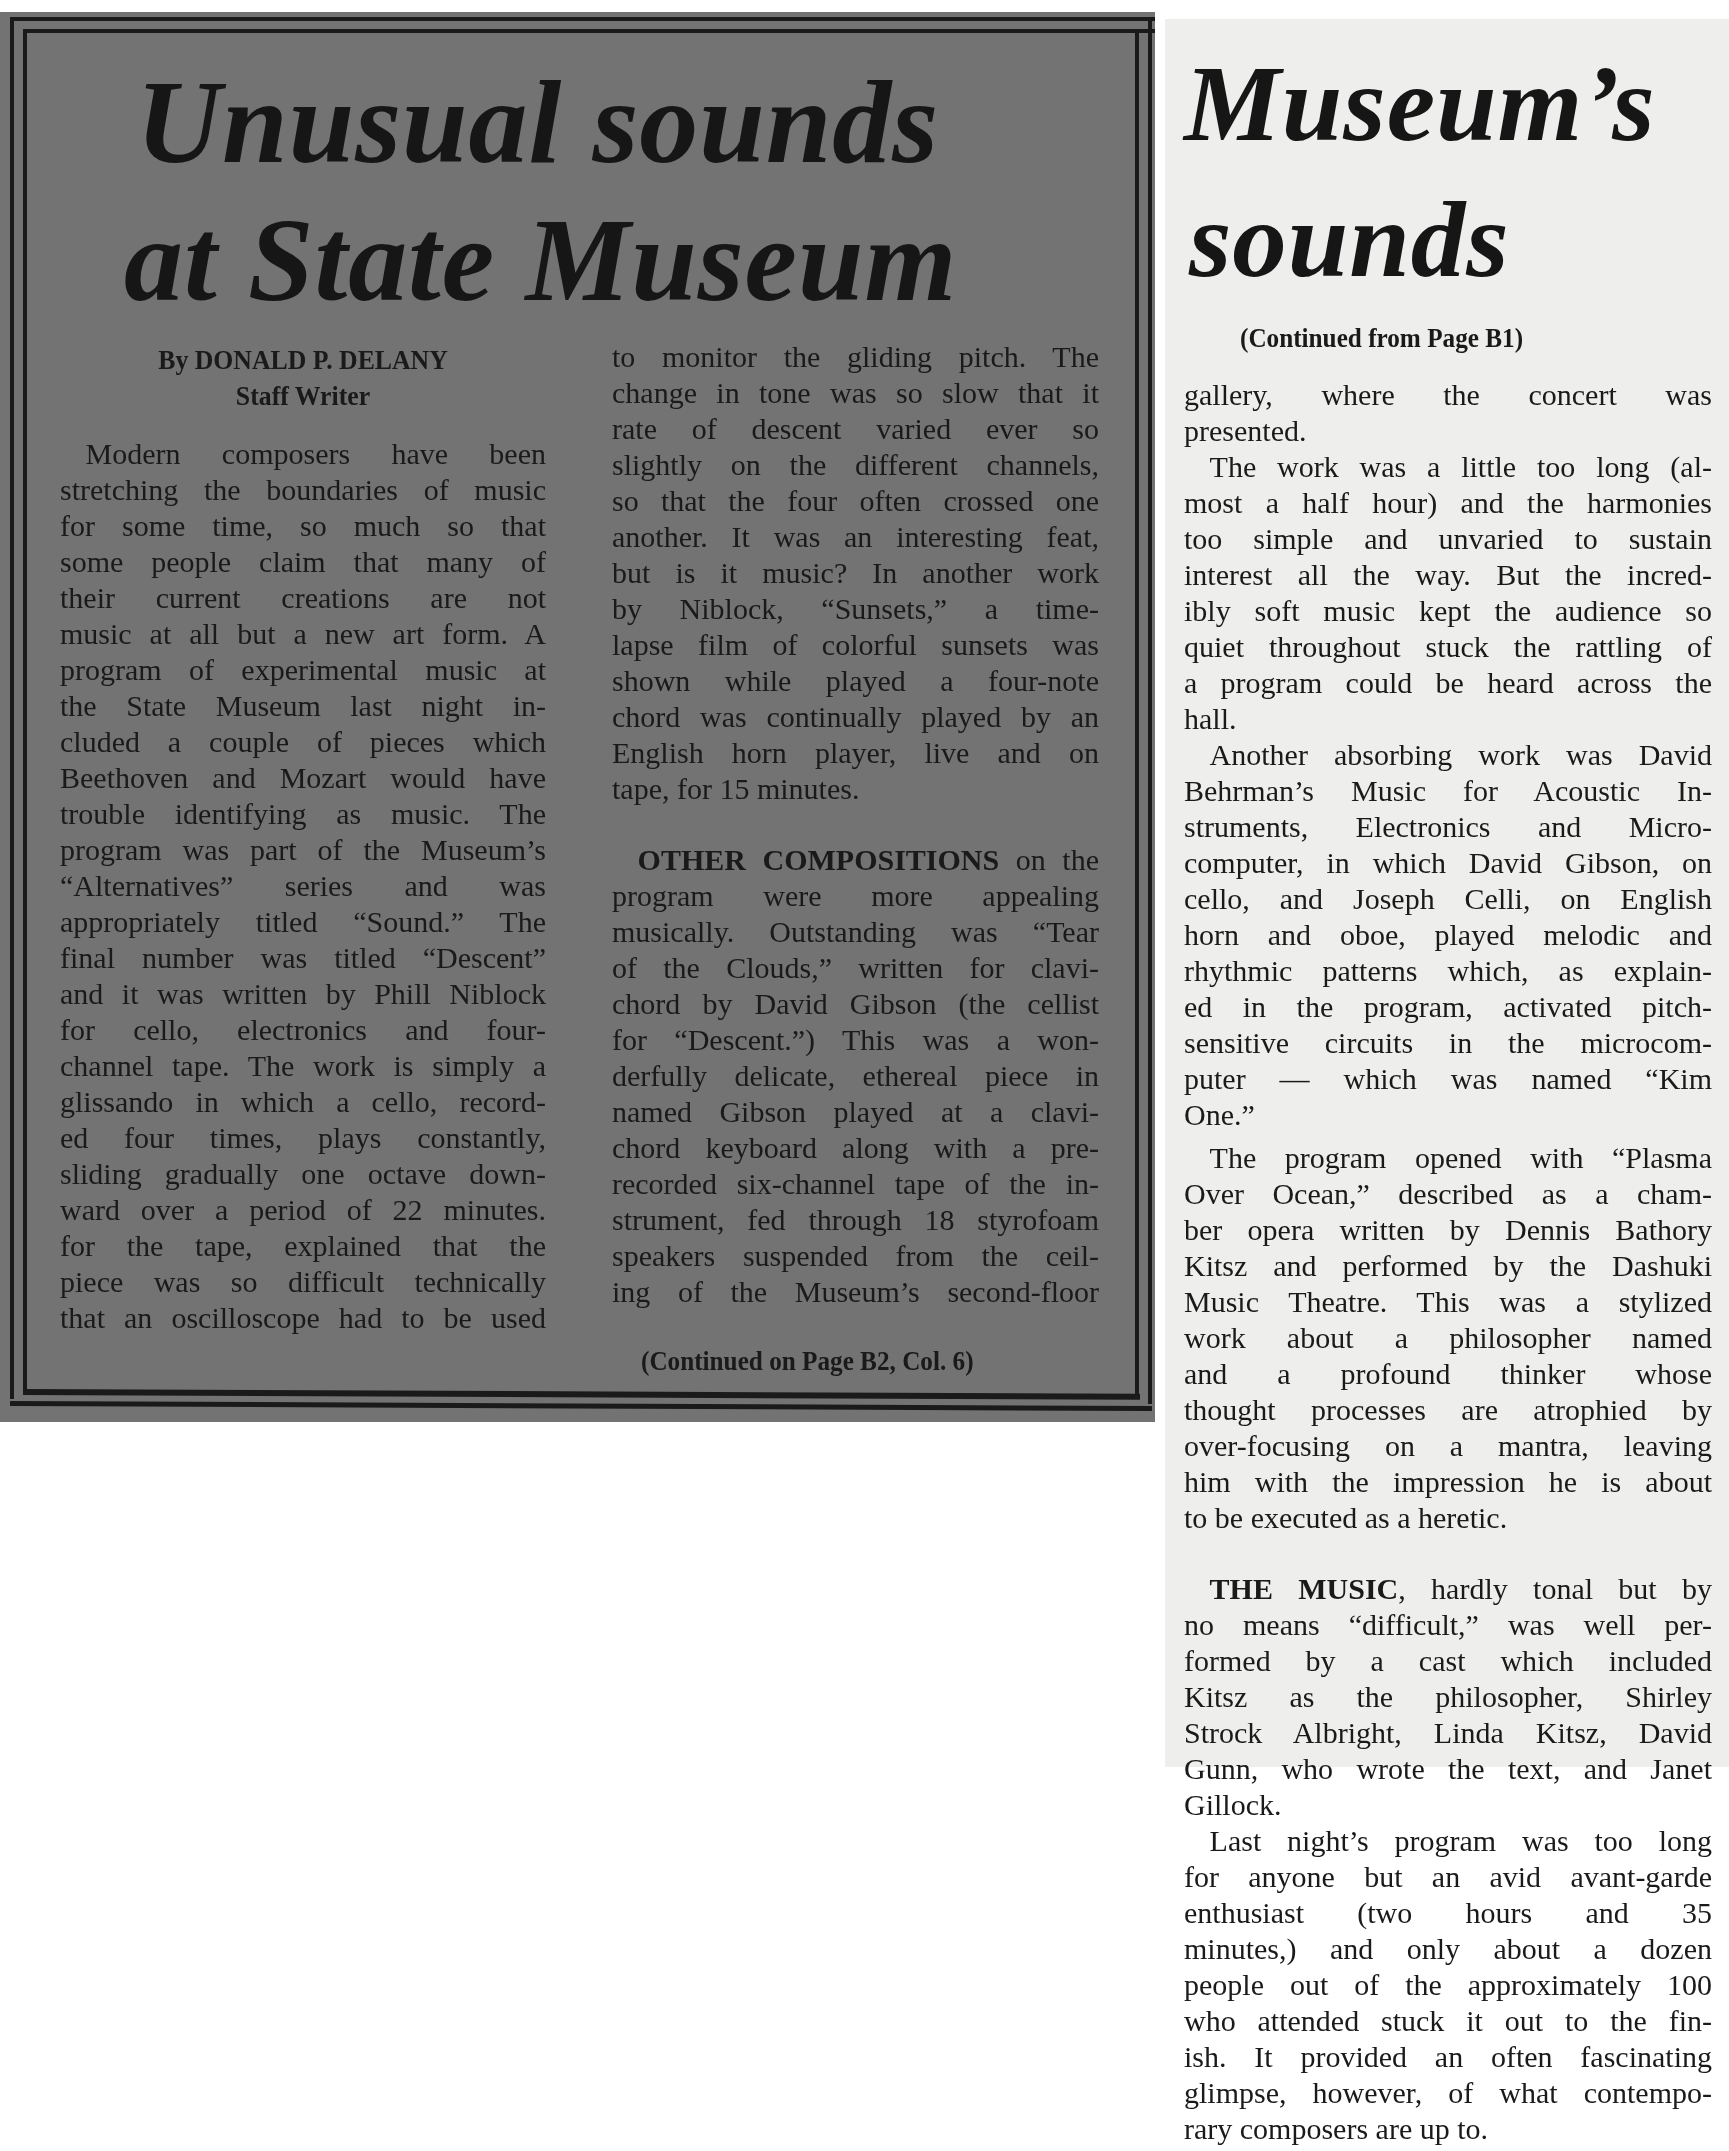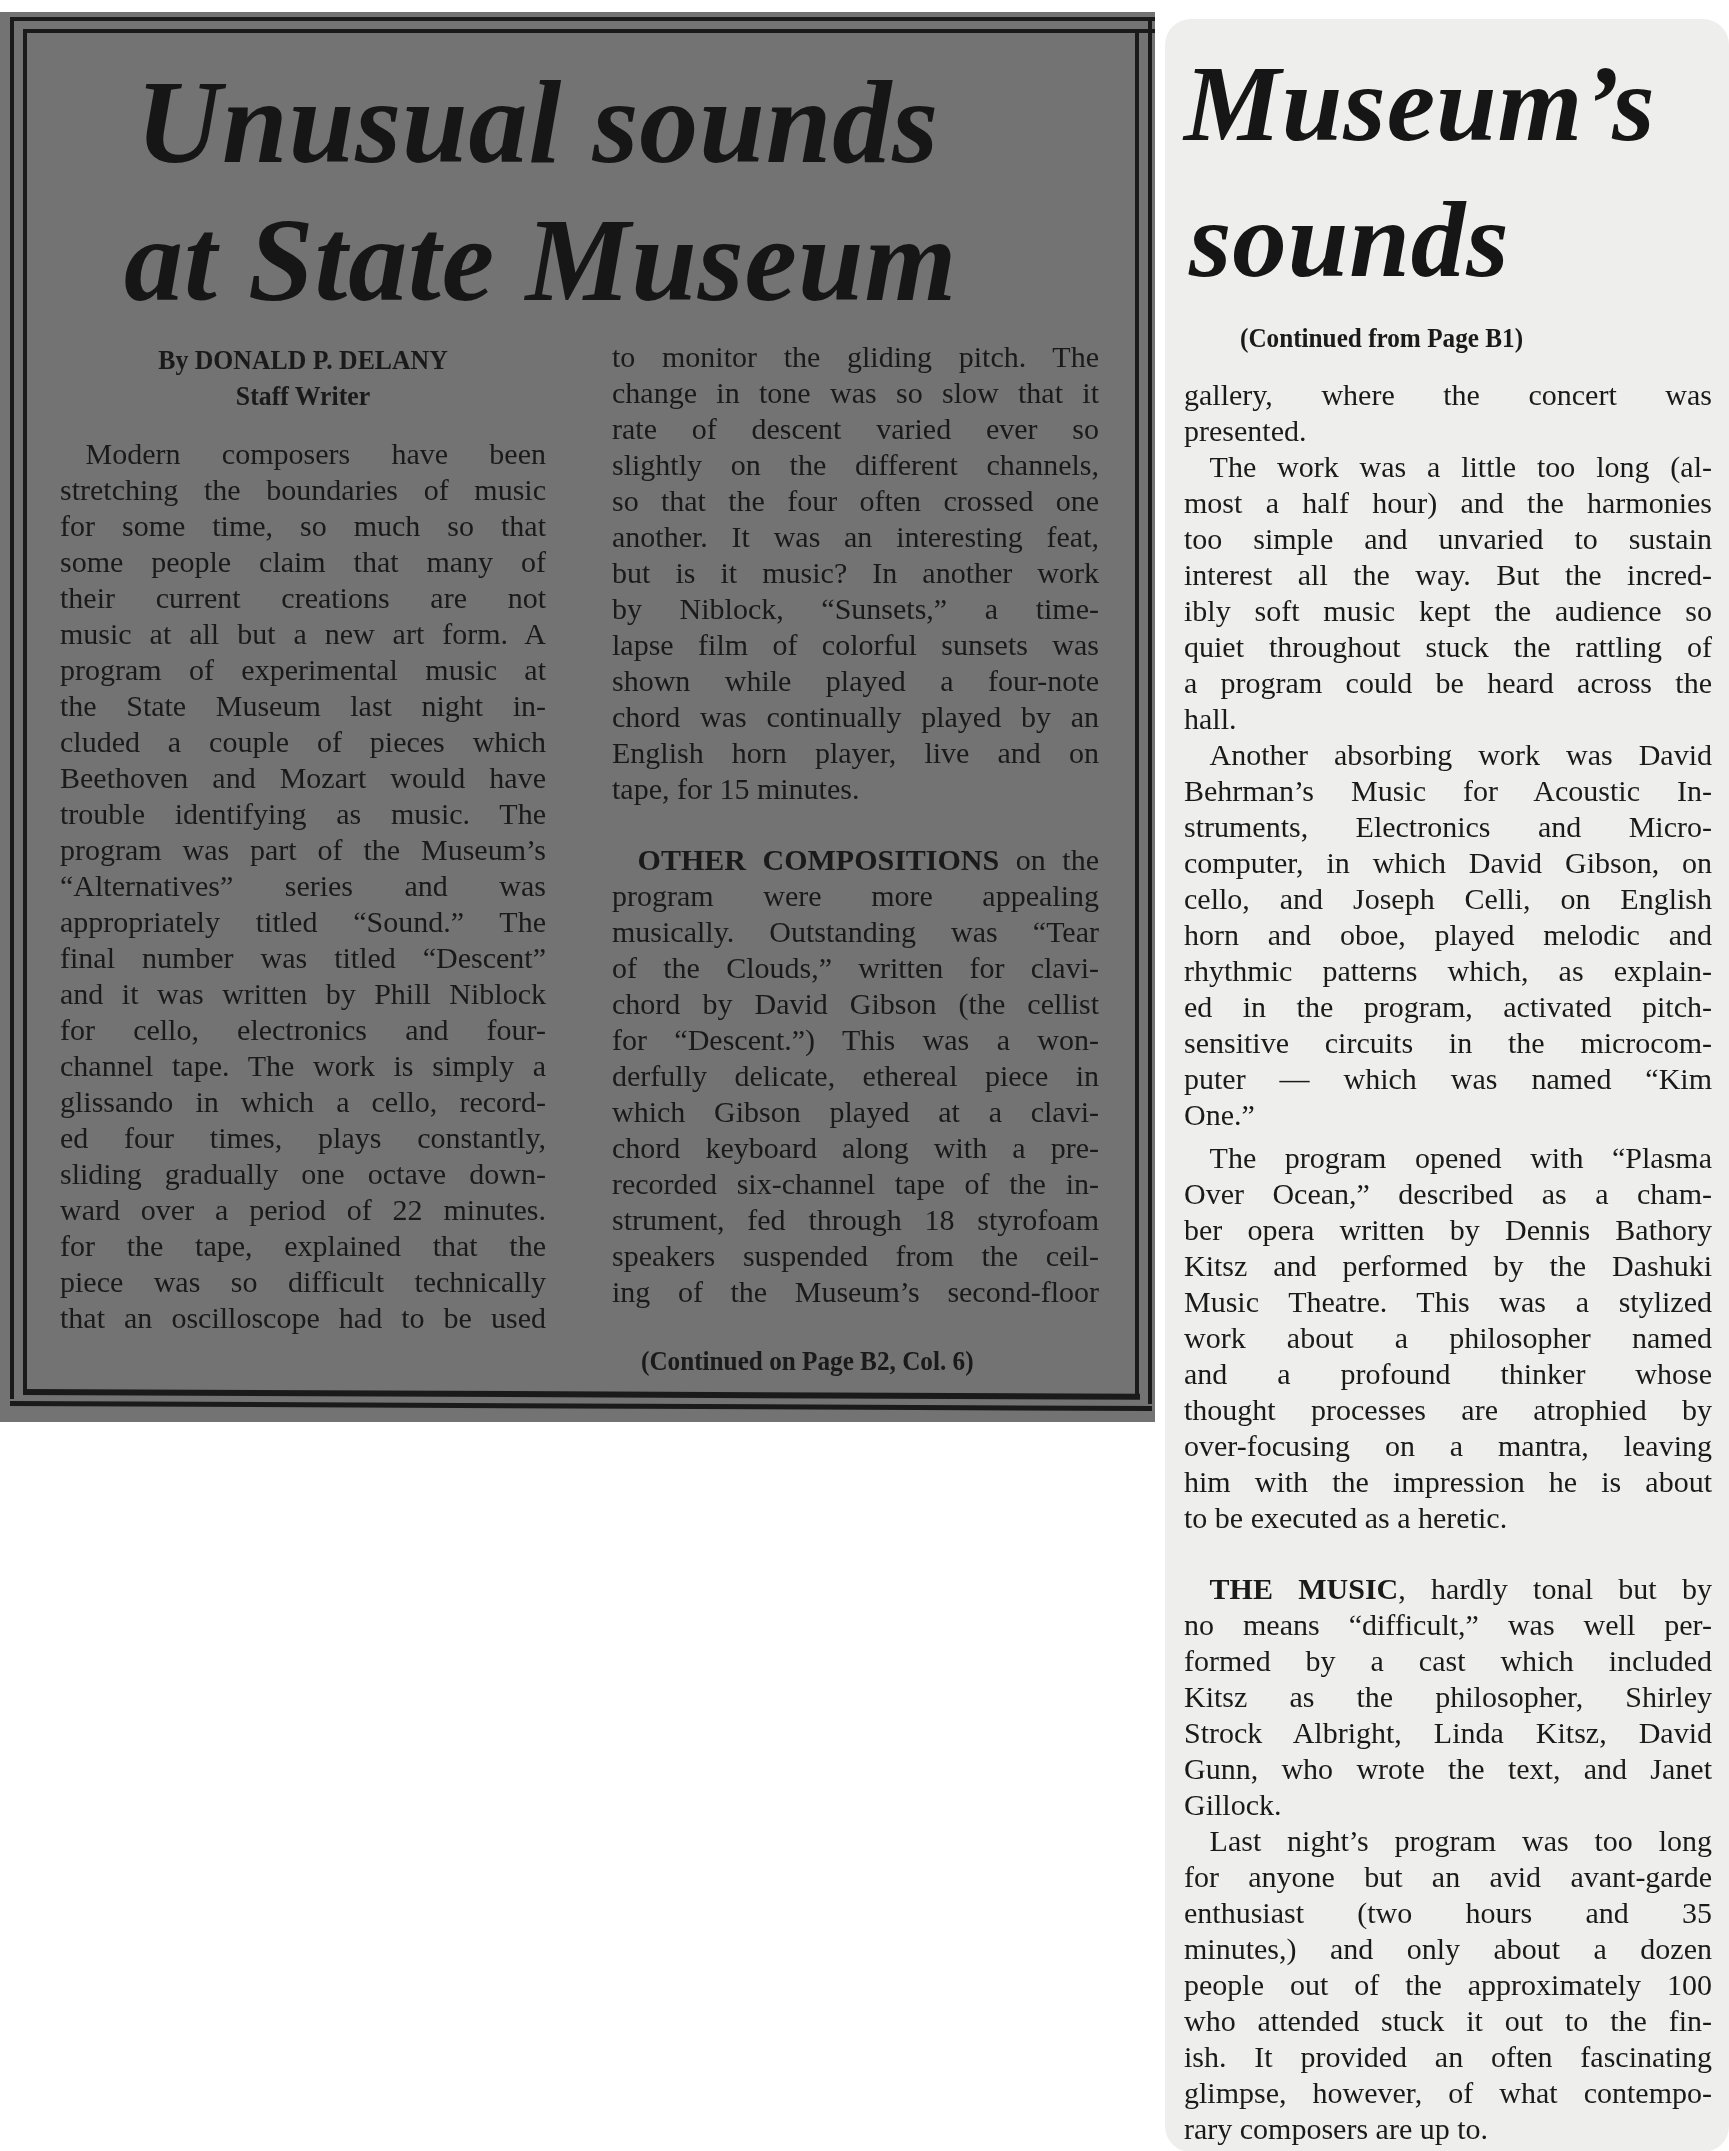--- a/index.html
+++ b/index.html
@@ -7,23 +7,22 @@
     width:1729px; height:2152px; position:relative; overflow:hidden;
     background:#ffffff;
     font-family:"Liberation Serif","DejaVu Serif",serif;
     color:#1a1a1a;
   }
   .clip-left {
     position:absolute; left:0; top:12px; width:1155px; height:1410px;
     background:#737373;
   }
   .clip-right {
-    position:absolute; left:1165px; top:19px; width:564px; height:2133px;
+    position:absolute; left:1165px; top:19px; width:564px; height:1748px;
     background:#eeeeec;
-    border-radius:26px;
   }
   
   .rule { position:absolute; background:#1a1a1a; }
   .headline {
     position:absolute; font-weight:bold; font-style:italic;
     color:#161616; white-space:nowrap; letter-spacing:0.9px;
   }
   .h-left-1 { left:136px; top:43px; font-size:118px; }
   .h-left-2 { left:124px; top:181px; font-size:118px; }
   .h-right-1 { left:19px; top:22px; font-size:109px; }
@@ -122,21 +121,21 @@
         <span class="ln last">tape, for 15 minutes.</span>
       </div>
     <div id="col2b" style="margin-top:35px;">
         <span class="ln ind"><b class="lead-bold">OTHER COMPOSITIONS</b><span> on the</span></span>
         <span class="ln">program were more appealing</span>
         <span class="ln">musically. Outstanding was “Tear</span>
         <span class="ln">of the Clouds,” written for clavi-</span>
         <span class="ln">chord by David Gibson (the cellist</span>
         <span class="ln">for “Descent.”) This was a won-</span>
         <span class="ln">derfully delicate, ethereal piece in</span>
-        <span class="ln">which Gibson played at a clavi-</span>
+        <span class="ln">named Gibson played at a clavi-</span>
         <span class="ln">chord keyboard along with a pre-</span>
         <span class="ln">recorded six-channel tape of the in-</span>
         <span class="ln">strument, fed through 18 styrofoam</span>
         <span class="ln">speakers suspended from the ceil-</span>
         <span class="ln">ing of the Museum’s second-floor</span>
       </div>
   </div>
 
   <div class="cont cont-on">(Continued on Page B2, Col. 6)</div>
 </div>

